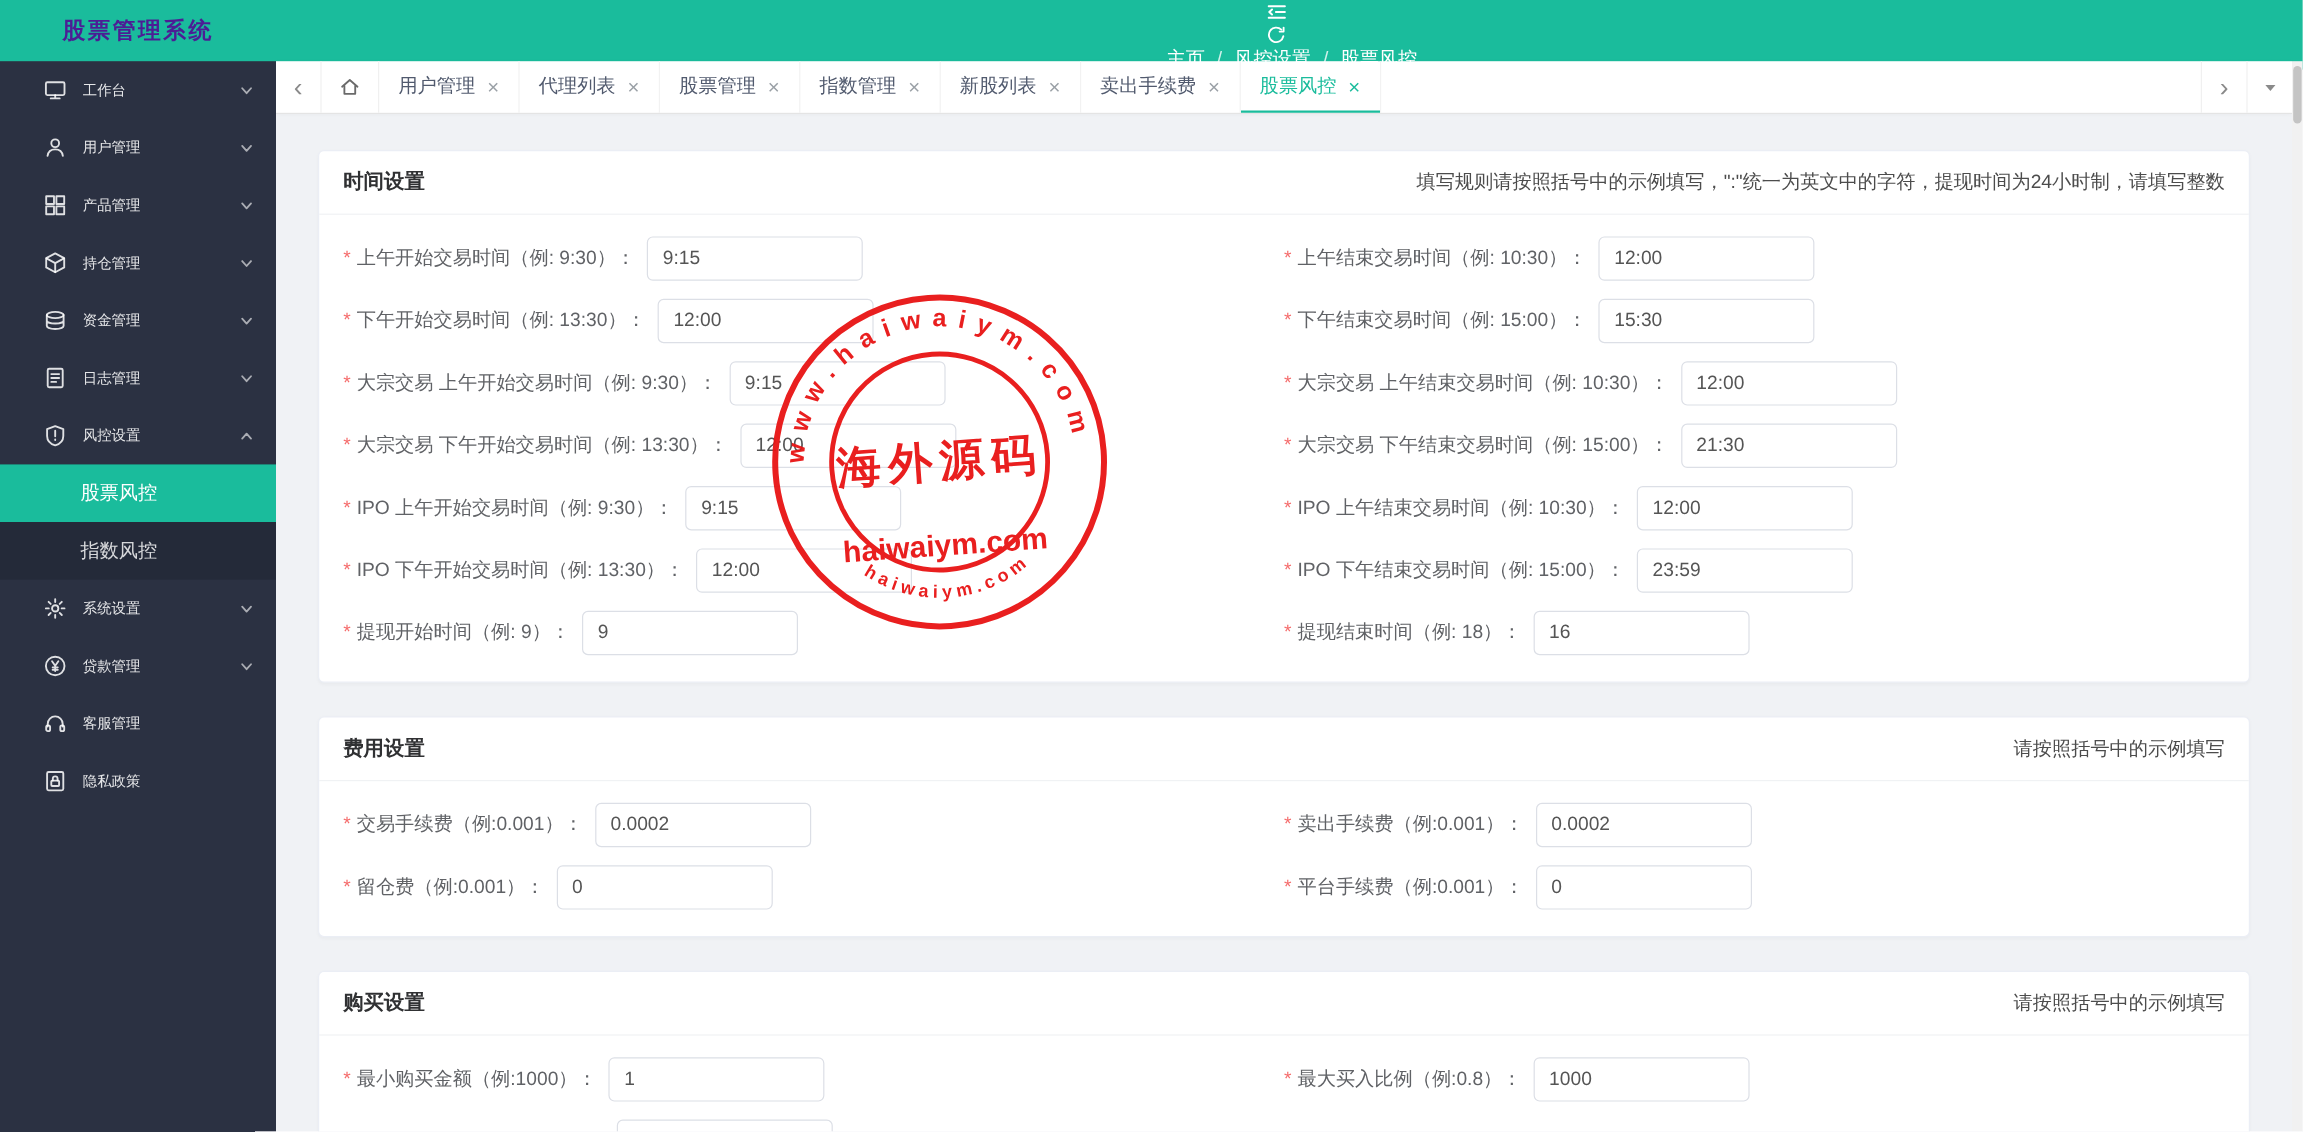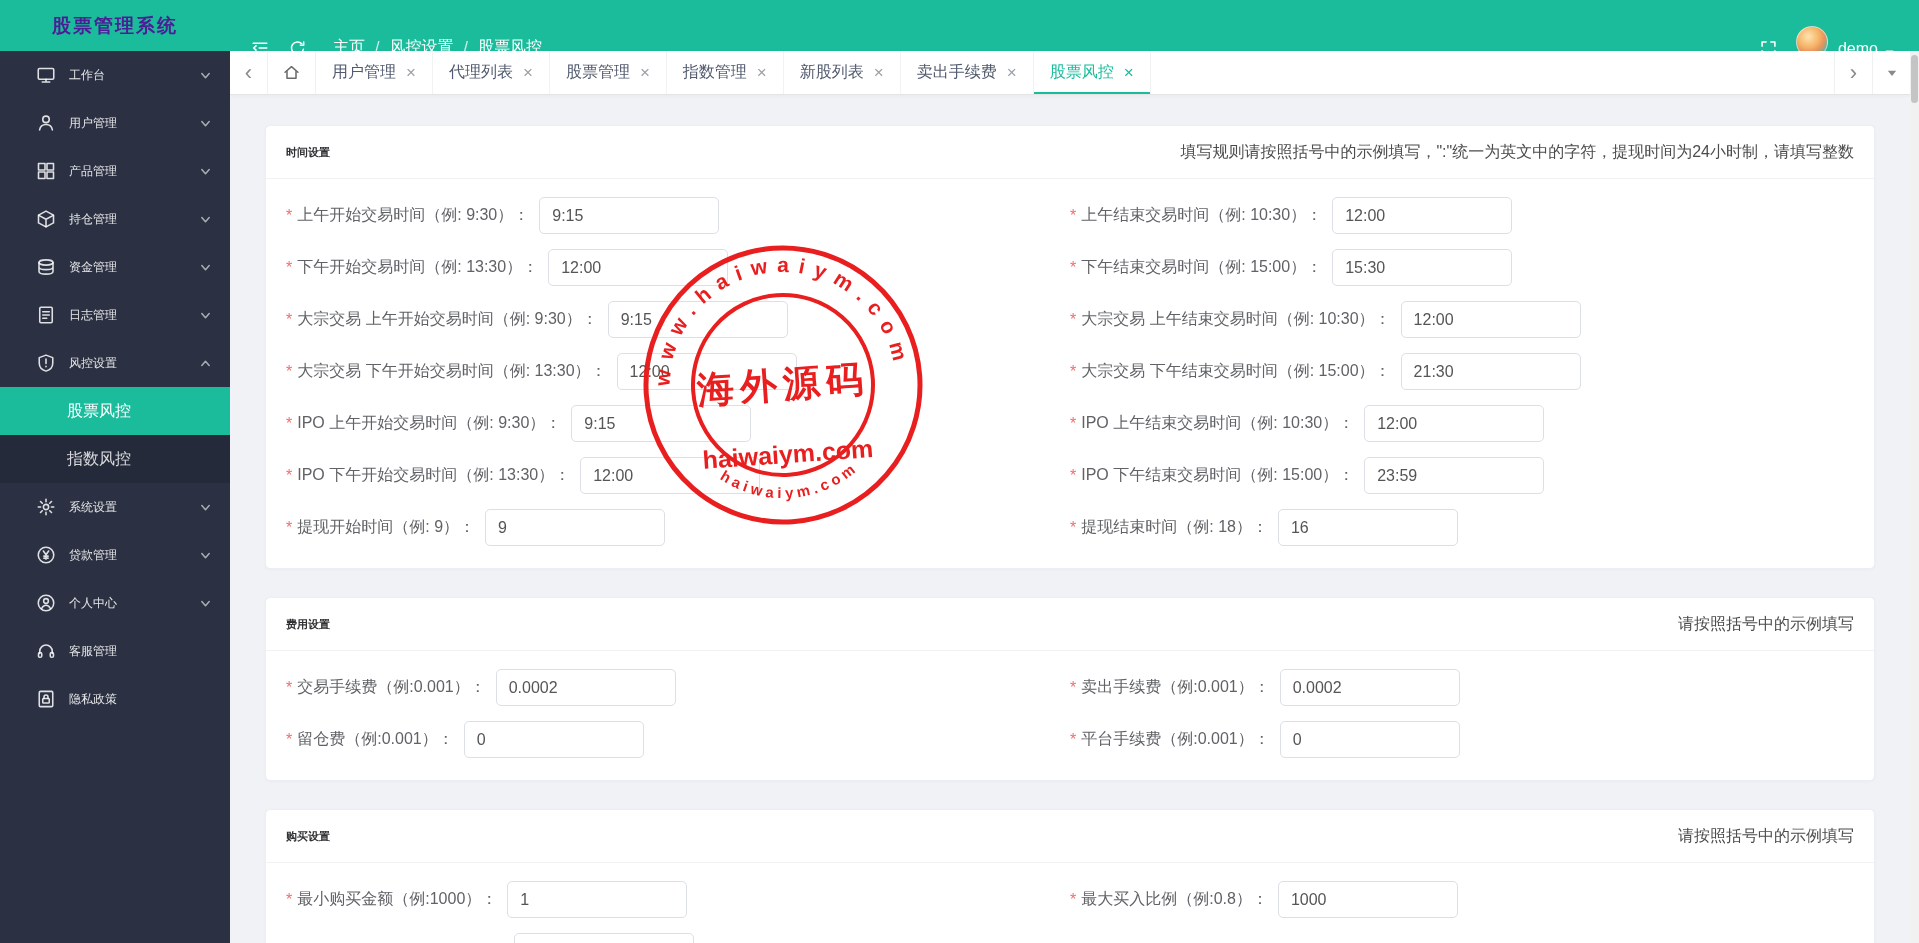--- a/index.html
+++ b/index.html
@@ -22,21 +22,21 @@
   .side-item .lbl{ flex:1; white-space:nowrap; }
   .side-item .chev{ color:rgba(255,255,255,.6); display:flex; }
   .side-item .chev.up svg{ transform:rotate(180deg); }
   .submenu{ background:var(--submenu); }
   .side-sub{ height:48px; display:flex; align-items:center; padding-left:67px;
              color:rgba(255,255,255,.82); font-size:16px; cursor:pointer; }
   .side-sub.active{ background:var(--primary); color:#fff; }
 
   
   .topbar{ position:absolute; left:230px; top:0; width:1689px; height:58px; background:var(--primary);
-           display:flex; align-items:flex-end; color:#fff; padding:0 24px 0 20px; }
+           display:flex; align-items:center; color:#fff; padding:0 24px 0 20px;flex-direction:column; }
   .hbtn{ display:flex; align-items:center; margin-right:18px; cursor:pointer; color:#fff; }
   .crumbs{ display:flex; align-items:center; gap:10px; font-size:16px; margin-left:8px; }
   .bc-item{ color:#fff; cursor:pointer; }
   .bc-sep{ color:rgba(255,255,255,.8); }
   .hspace{ flex:1; }
   .avatar{ width:32px; height:32px; border-radius:50%; margin:0 10px 0 18px; cursor:pointer;
            border:1px solid rgba(255,255,255,.55);
            background:radial-gradient(circle at 38% 32%, #ffe3b0 0%, #f5b56a 38%, #e8935a 58%, #58b7a6 78%, #3f9e8e 100%); }
   .uname{ font-size:16px; cursor:pointer; }
   .hcaret{ margin-left:6px; display:flex; cursor:pointer; color:#fff; }
@@ -58,21 +58,21 @@
   .tright{ margin-left:auto; display:flex; }
   .tright .tnav{ border-right:none; border-left:1px solid #f0f0f0; }
 
   
   .content{ position:absolute; left:230px; top:95px; width:1680px; height:848px;
             background:var(--content); overflow:hidden; padding:30px 35px; }
   .card{ background:#fff; border:1px solid #ebeef5; border-radius:5px; margin-bottom:28px;
          box-shadow:0 1px 3px rgba(0,0,0,.03); }
   .card-head{ display:flex; justify-content:space-between; align-items:center;
               padding:15px 20px; border-bottom:1px solid #f0f2f4; }
-  .card-title{ font-size:11px; font-weight:bold; color:#303133; line-height:22px; }
+  .card-title{ font-size:17px; font-weight:bold; color:#303133; line-height:22px; }
   .card-hint{ font-size:16px; color:#4c4c4c; }
   .card-body{ padding:18px 20px 22px; }
   .frow{ display:grid; grid-template-columns:1fr 1fr; margin-bottom:15px; }
   .frow:last-child{ margin-bottom:0; }
   .field{ display:flex; align-items:center; height:37px; font-size:16px; color:#606266; }
   .req{ color:var(--danger); margin-right:5px; font-size:16px; }
   .flbl{ white-space:nowrap; }
   .field input{ width:180px; height:37px; border:1px solid #dcdfe6; border-radius:5px; margin-left:10px;
                 padding:0 12px; font-size:16px; color:#555; outline:none; background:#fff;
                 font-family:"Liberation Sans","DejaVu Sans",sans-serif; }
@@ -220,35 +220,20 @@
           </span>
         </div>
         <div class="side-item">
           <span class="ico">
             <svg viewBox="0 0 16 16" width="20" height="20" fill="none" stroke="currentColor" stroke-width="1.25" stroke-linecap="round" stroke-linejoin="round">
               <circle cx="8" cy="8" r="6.2"></circle>
               <path d="M5.9 4.8 8 7.8l2.1-3M8 7.8v3.6M6.3 8.9h3.4M6.3 10.5h3.4"></path>
             </svg>
           </span>
           <span class="lbl">贷款管理</span>
-          <span class="chev ">
-            <svg viewBox="0 0 12 12" width="13" height="13" fill="none" stroke="currentColor" stroke-width="1.4" stroke-linecap="round" stroke-linejoin="round">
-              <path d="M2.6 4.2 6 8l3.4-3.8"></path>
-            </svg>
-          </span>
-        </div>
-        <div class="side-item">
-          <span class="ico">
-            <svg viewBox="0 0 16 16" width="20" height="20" fill="none" stroke="currentColor" stroke-width="1.25" stroke-linecap="round" stroke-linejoin="round">
-              <circle cx="8" cy="8" r="6.2"></circle>
-              <circle cx="8" cy="6.4" r="1.9"></circle>
-              <path d="M4.5 12.4c.8-1.7 2-2.6 3.5-2.6s2.7.9 3.5 2.6"></path>
-            </svg>
-          </span>
-          <span class="lbl">个人中心</span>
           <span class="chev ">
             <svg viewBox="0 0 12 12" width="13" height="13" fill="none" stroke="currentColor" stroke-width="1.4" stroke-linecap="round" stroke-linejoin="round">
               <path d="M2.6 4.2 6 8l3.4-3.8"></path>
             </svg>
           </span>
         </div>
         <div class="side-item">
           <span class="ico">
             <svg viewBox="0 0 16 16" width="20" height="20" fill="none" stroke="currentColor" stroke-width="1.25" stroke-linecap="round" stroke-linejoin="round">
               <path d="M3 10V8.2a5 5 0 0 1 10 0V10"></path>

